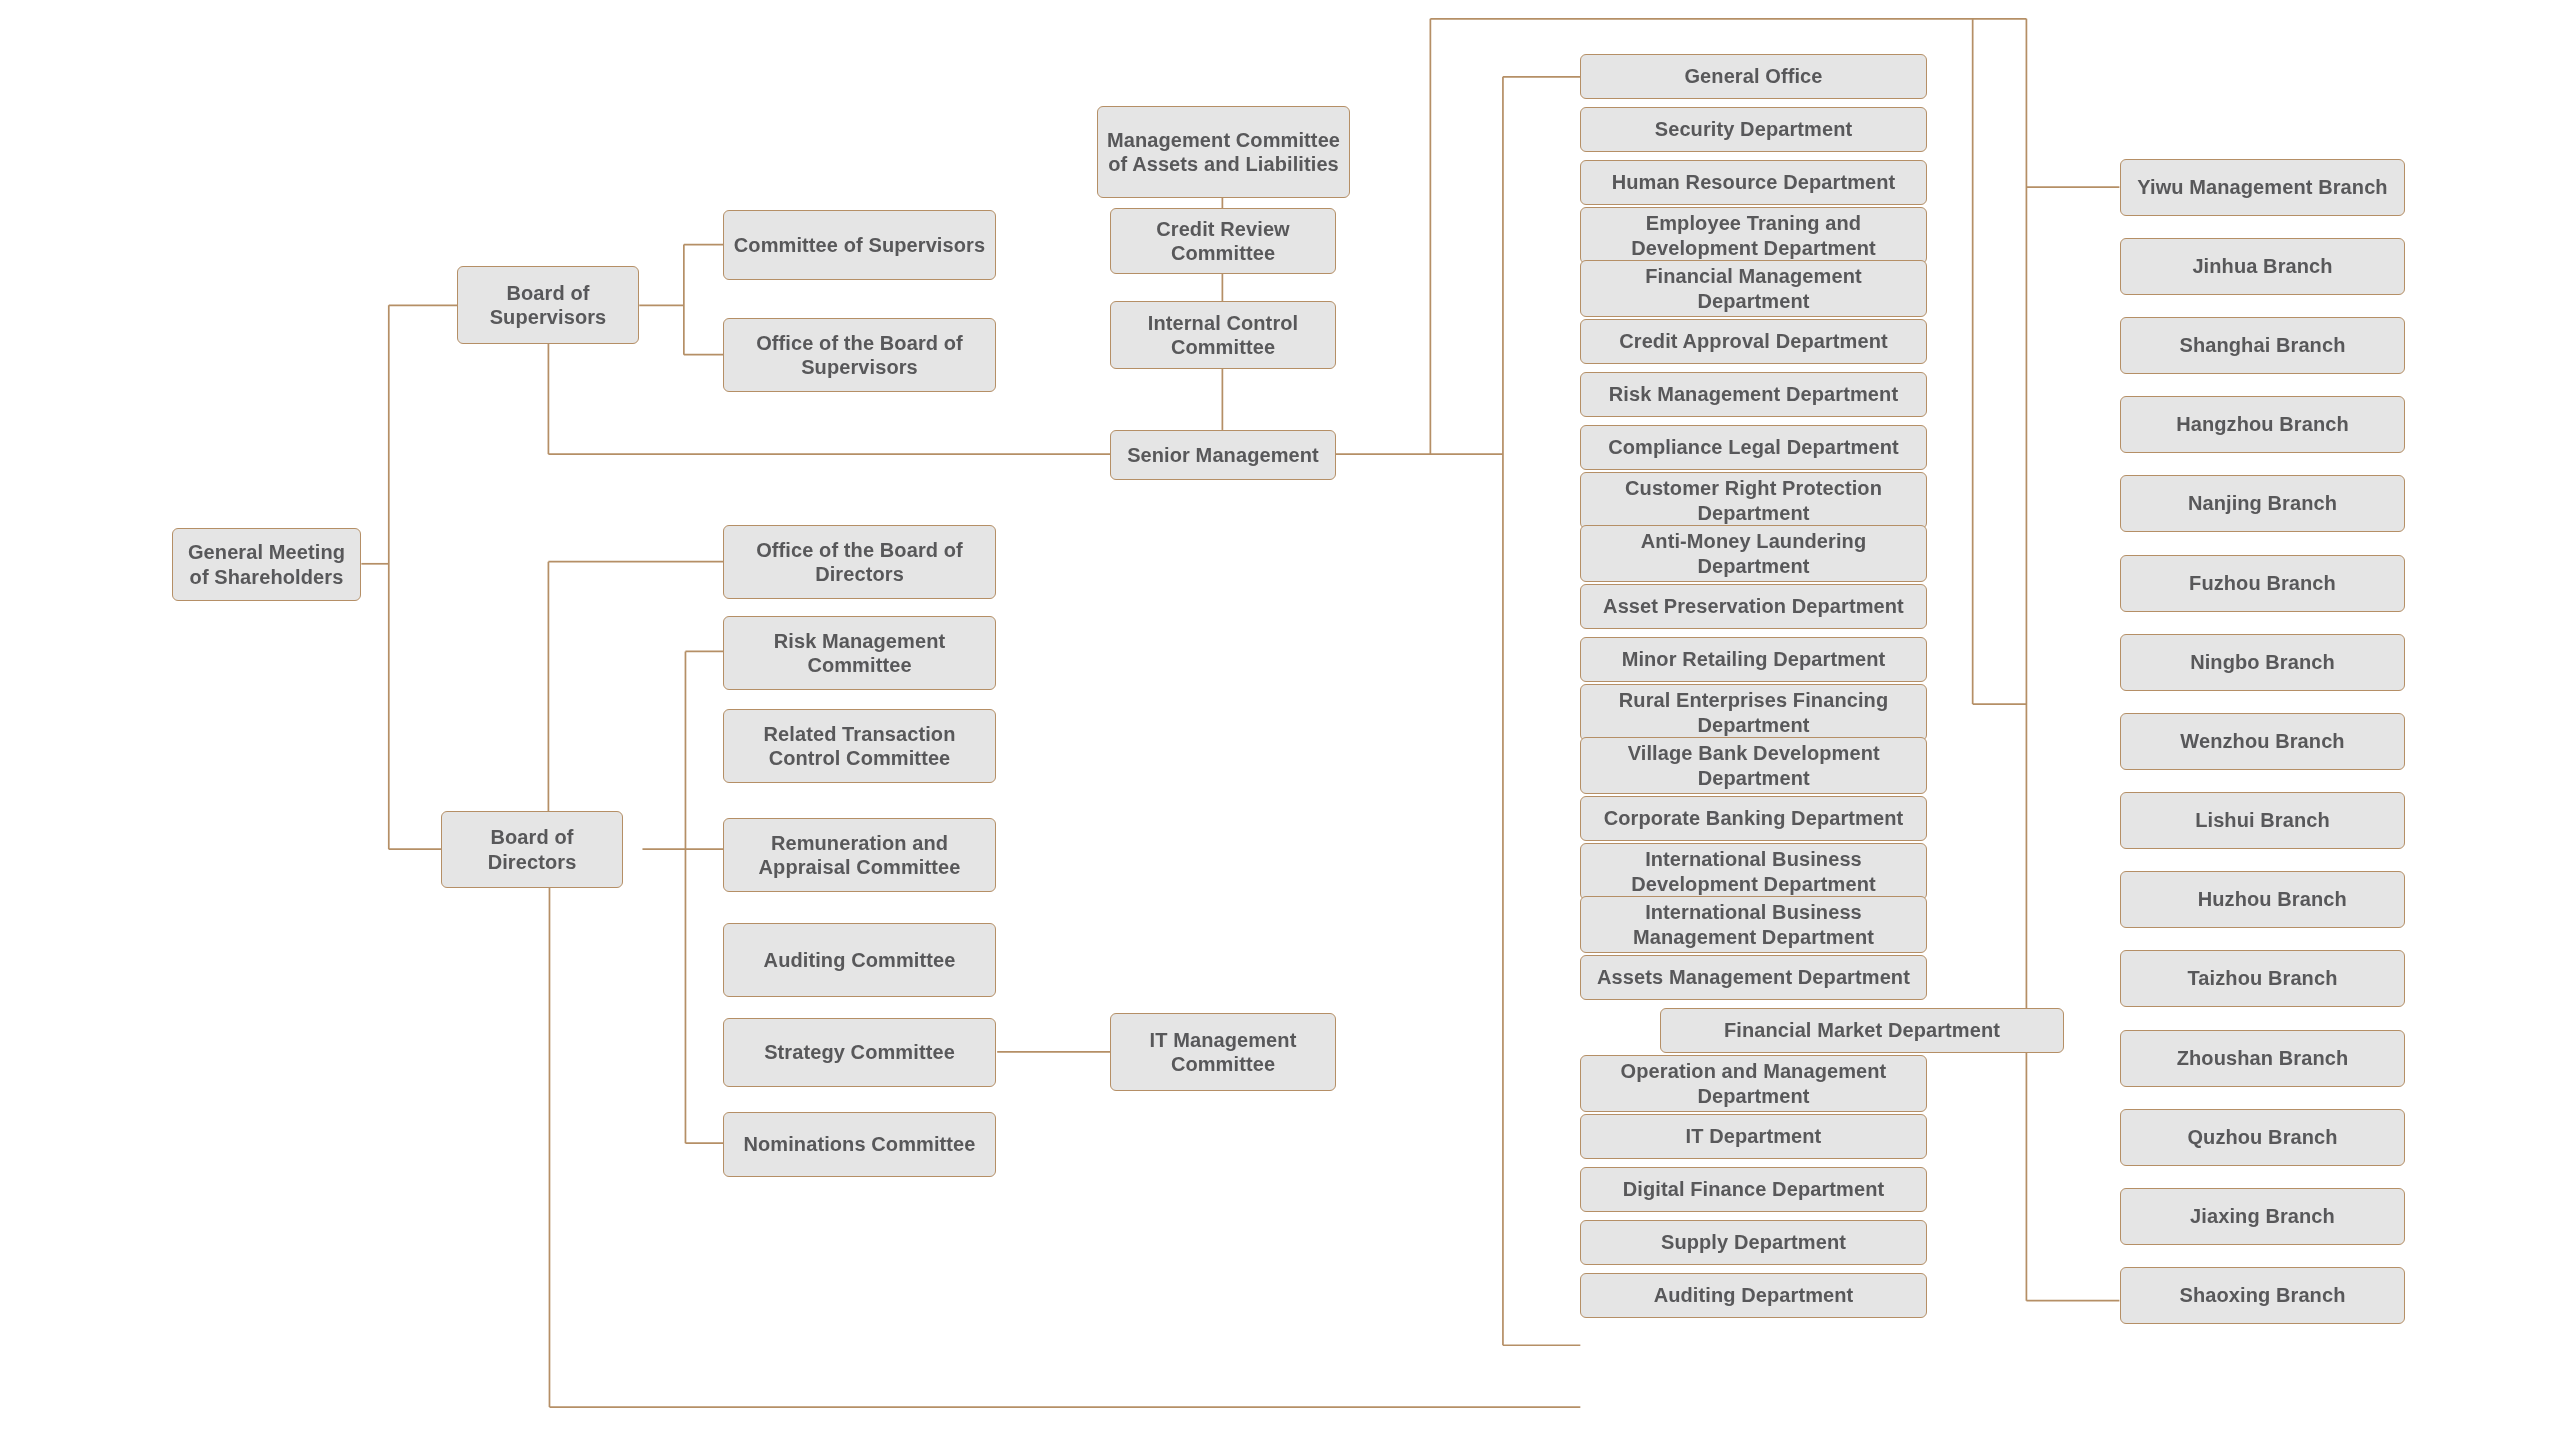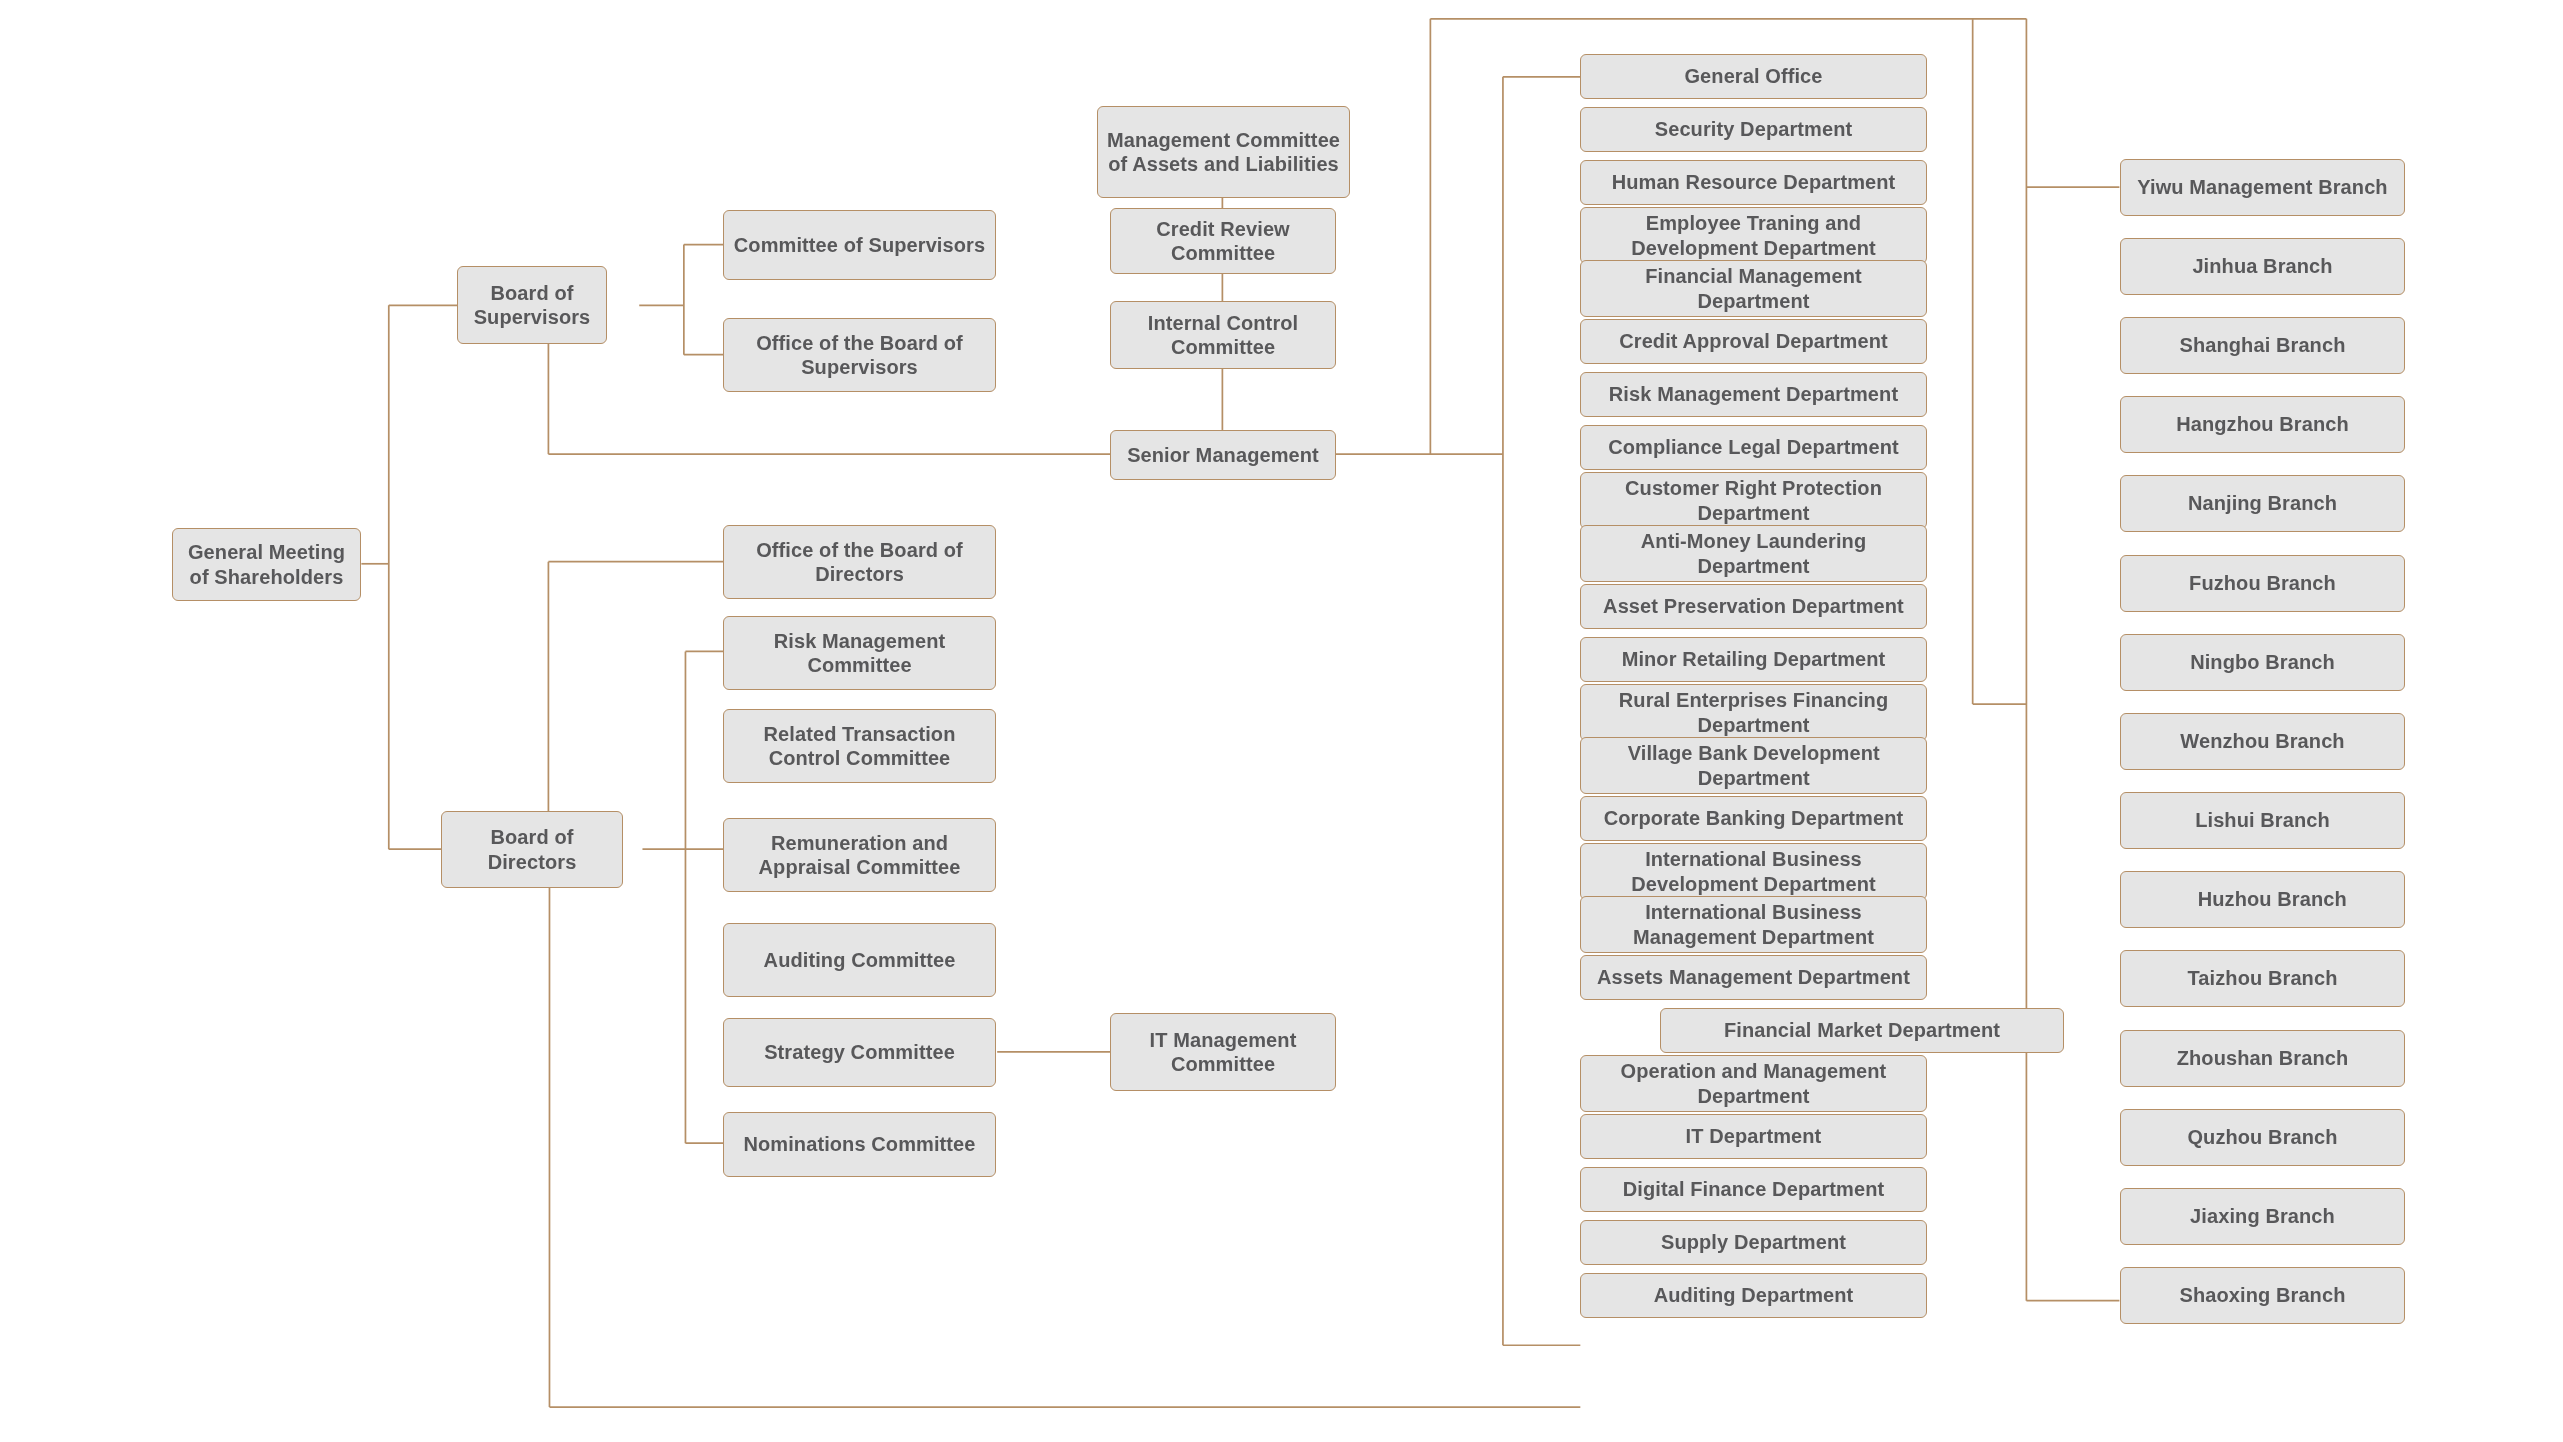--- a/index.html
+++ b/index.html
@@ -103,21 +103,21 @@
 
       <path d="M 1022 1615 L 1022 2618"></path>
       <path d="M 1022 2618 L 2940 2618"></path>
     </g>
   </svg>
 
   <div class="node" style="left:172px; top:528px; width:189px; height:73px;">
     <span>General Meeting of Shareholders</span>
   </div>
 
-  <div class="node" style="left:457px; top:266px; width:150px; height:78px;justify-content:center;">
+  <div class="node" style="left:457px; top:266px; width:182px; height:78px;justify-content:center;">
     <span>Board of Supervisors</span>
   </div>
 
   <div class="node" style="left:441px; top:811px; width:182px; height:77px;">
     <span>Board of Directors</span>
   </div>
 
   <div class="node" style="left:723px; top:210px; width:273px; height:70px;">
     <span>Committee of Supervisors</span>
   </div>

